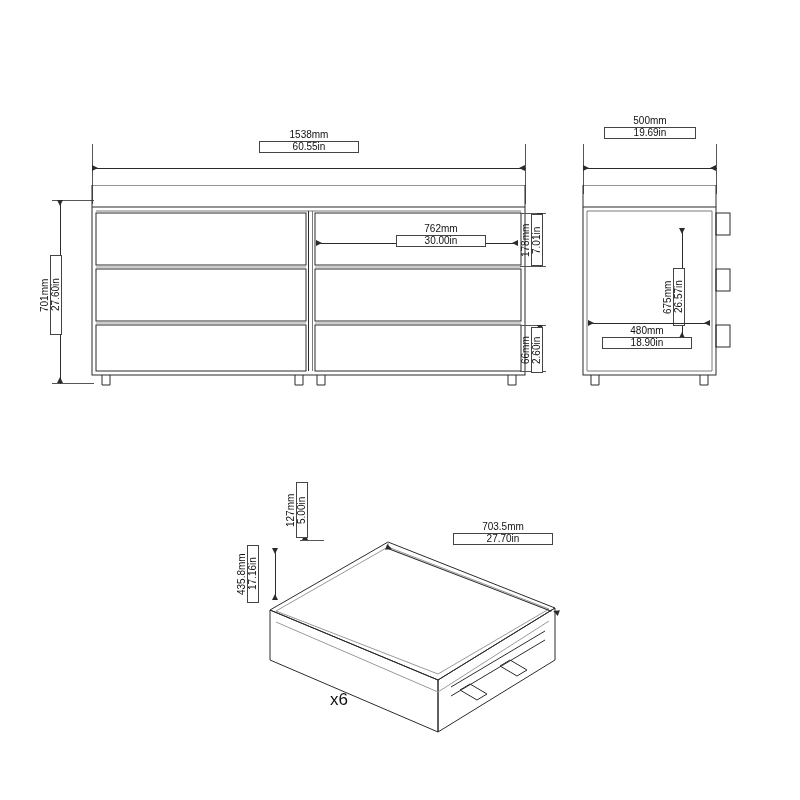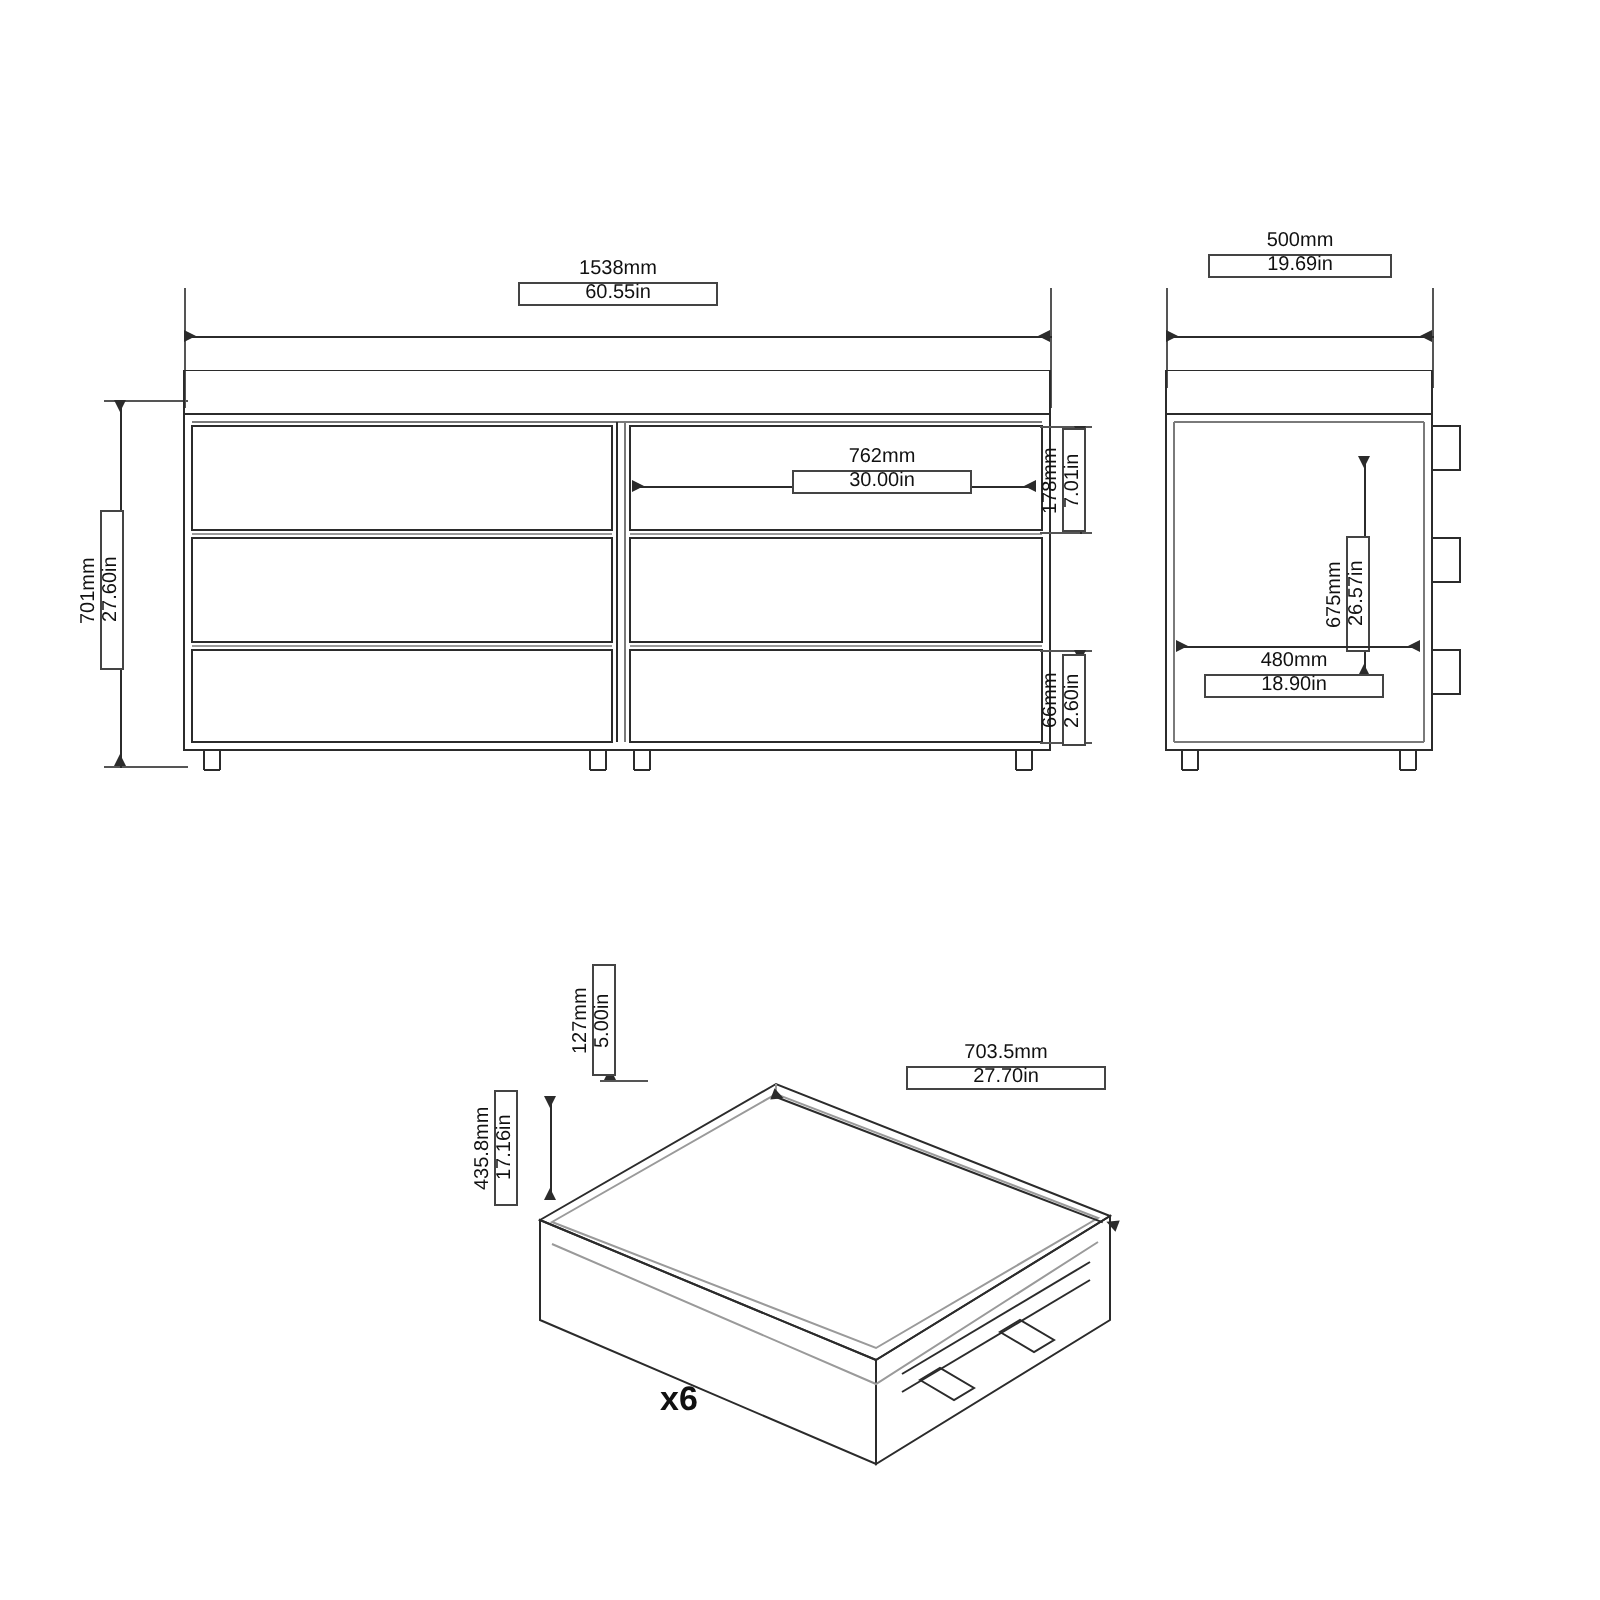--- a/index.html
+++ b/index.html
@@ -43,21 +43,21 @@
 
   .arrow{position:absolute;width:0;height:0;}
   .ar-l{border-top:3px solid transparent;border-bottom:3px solid transparent;border-right:6px solid #2b2b2b;}
   .ar-r{border-top:3px solid transparent;border-bottom:3px solid transparent;border-left:6px solid #2b2b2b;}
   .ar-u{border-left:3px solid transparent;border-right:3px solid transparent;border-bottom:6px solid #2b2b2b;}
   .ar-d{border-left:3px solid transparent;border-right:3px solid transparent;border-top:6px solid #2b2b2b;}
 
   .qty{
     position:absolute;
     font-size:17px;
-    font-weight:bold;
+    font-weight:normal;
     color:#111;
   }
   svg{display:block;}
 </style>
 </head>
 <body>
 
 <div id="sheet">
 
   <div>

